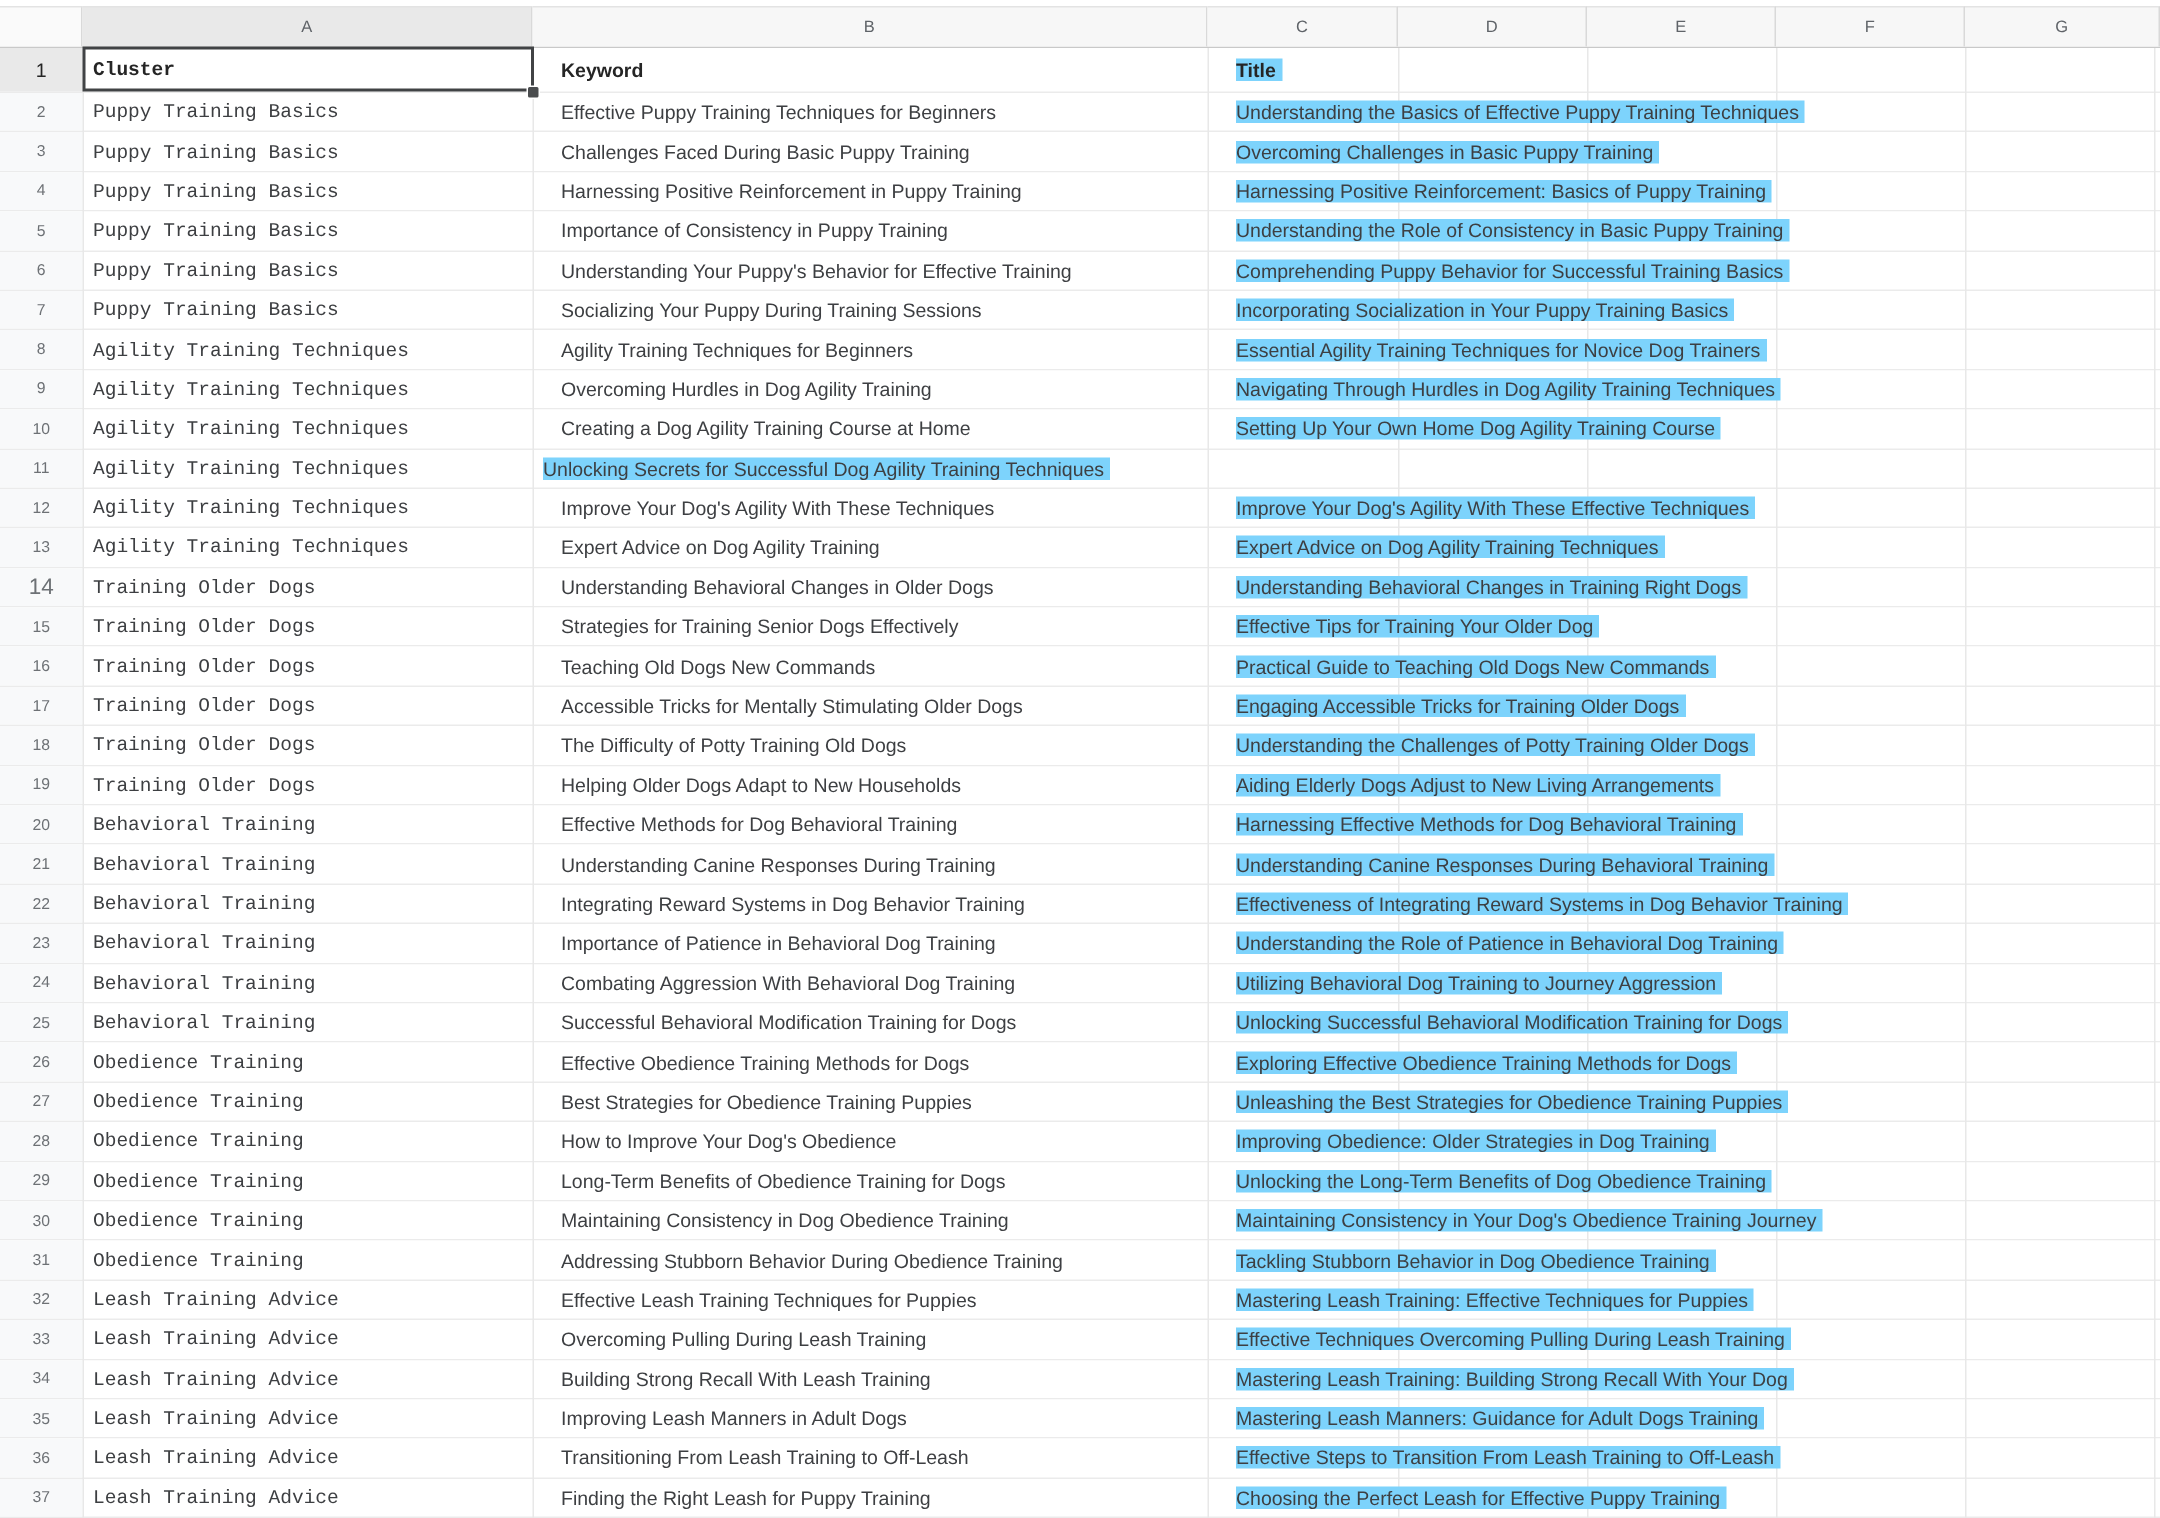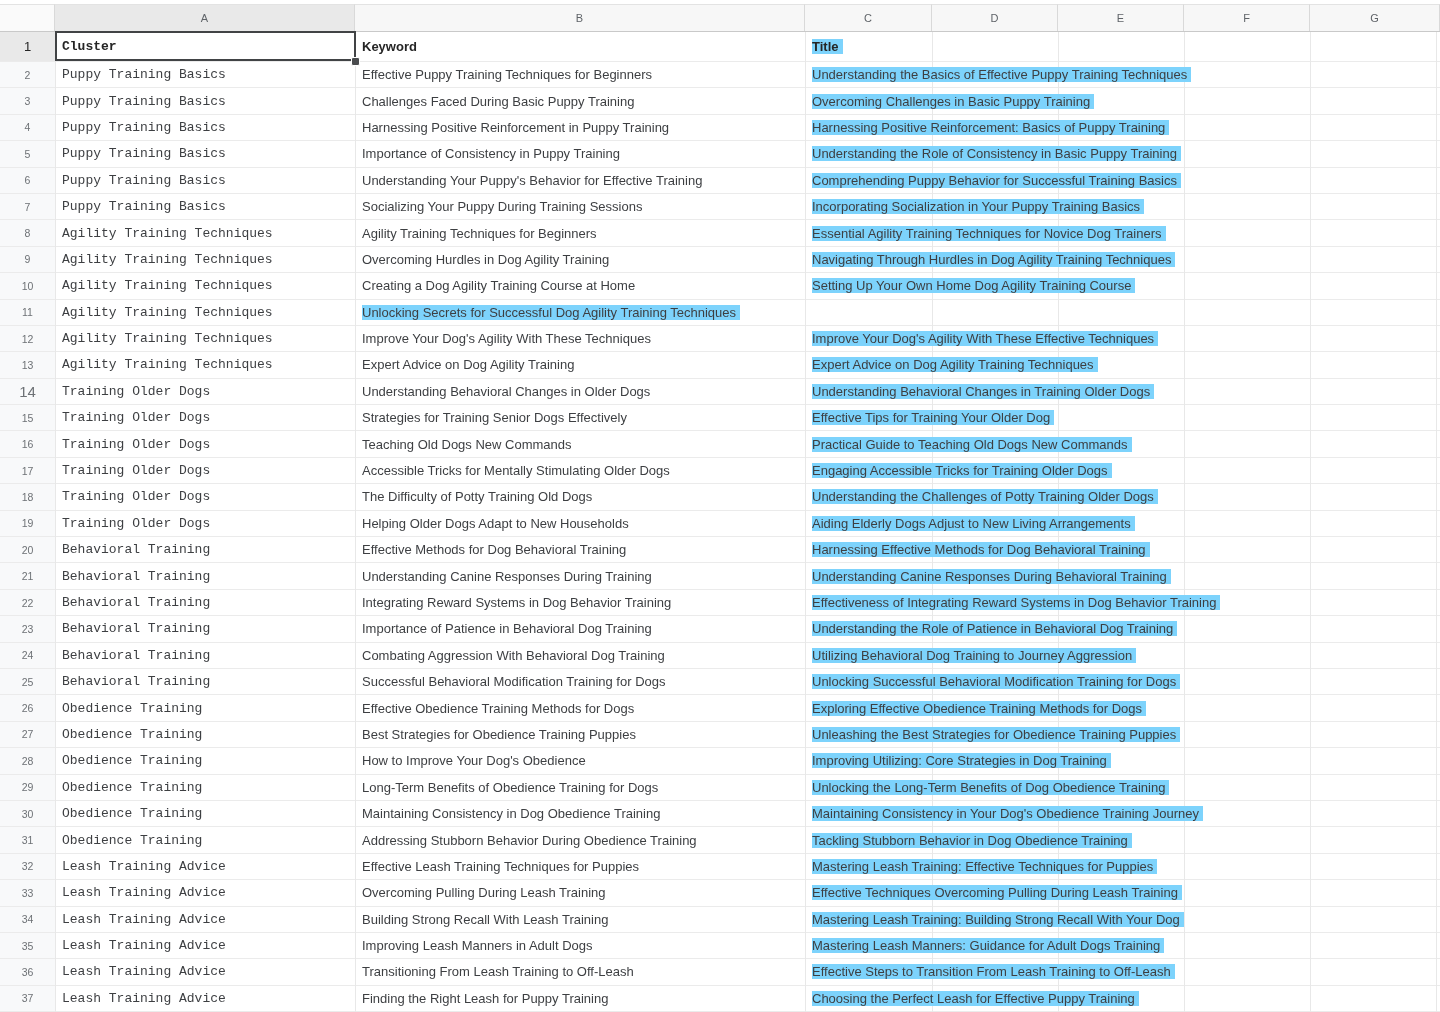--- a/index.html
+++ b/index.html
@@ -21,21 +21,21 @@
   .row{display:flex;position:relative;border-bottom:1px solid #ebebeb;box-sizing:border-box;background:#fff;}
   .row.header-row{height:30px;flex:none;}
   .row.data-row{flex:1;}
 
   .rowhead{width:55px;flex:none;background:#f8f9fa;display:flex;align-items:center;justify-content:center;
            font-size:10.5px;color:#6d7175;box-sizing:border-box;}
   .header-row .rowhead{background:#e9e9e9;}
 
   .cell{display:flex;align-items:center;padding-left:7px;box-sizing:border-box;white-space:nowrap;overflow:visible;}
   .cell.a{width:300px;flex:none;font-family:Liberation Mono, monospace;}
-  .cell.b{width:450px;flex:none;}
+  .cell.b{width:450px;flex:none;margin-left:12px;}
   .cell.c{flex:1;}
   .txt{position:relative;z-index:2;font-size:13px;color:#3d3f42;line-height:normal;}
   .cell.c .txt{background:#7dd3fc;padding-right:4px;}
   .header-row .txt{font-weight:bold;color:#252525;font-size:13px;background:transparent;}
 
   
   .sel-outline{position:absolute;left:55px;top:-1px;width:301px;height:30px;border:2px solid #414345;
                box-sizing:border-box;z-index:3;pointer-events:none;}
   .fill-handle{position:absolute;left:351px;top:25px;width:7px;height:7px;background:#4a4c4e;
                border:1px solid #ffffff;border-radius:2px;z-index:4;}
@@ -264,21 +264,21 @@
     <div class="rowhead">
           <span class="txt" style="font-size:15px;color:#6d7175">14</span>
         </div>
     <div class="cell a">
           <span class="txt">Training Older Dogs</span>
         </div>
     <div class="cell b">
           <span class="txt">Understanding Behavioral Changes in Older Dogs</span>
         </div>
     <div class="cell c">
-          <span class="txt">Understanding Behavioral Changes in Training Older Dogs</span>
+          <span class="txt">Understanding Behavioral Changes in Training Right Dogs</span>
         </div>
   </div>
 
   <div class="row data-row">
     <div class="rowhead">
           <span class="txt" style="font-size:10.5px;color:#6d7175">15</span>
         </div>
     <div class="cell a">
           <span class="txt">Training Older Dogs</span>
         </div>
@@ -474,21 +474,21 @@
     <div class="rowhead">
           <span class="txt" style="font-size:10.5px;color:#6d7175">28</span>
         </div>
     <div class="cell a">
           <span class="txt">Obedience Training</span>
         </div>
     <div class="cell b">
           <span class="txt">How to Improve Your Dog's Obedience</span>
         </div>
     <div class="cell c">
-          <span class="txt">Improving Utilizing: Core Strategies in Dog Training</span>
+          <span class="txt">Improving Obedience: Older Strategies in Dog Training</span>
         </div>
   </div>
 
   <div class="row data-row">
     <div class="rowhead">
           <span class="txt" style="font-size:10.5px;color:#6d7175">29</span>
         </div>
     <div class="cell a">
           <span class="txt">Obedience Training</span>
         </div>

